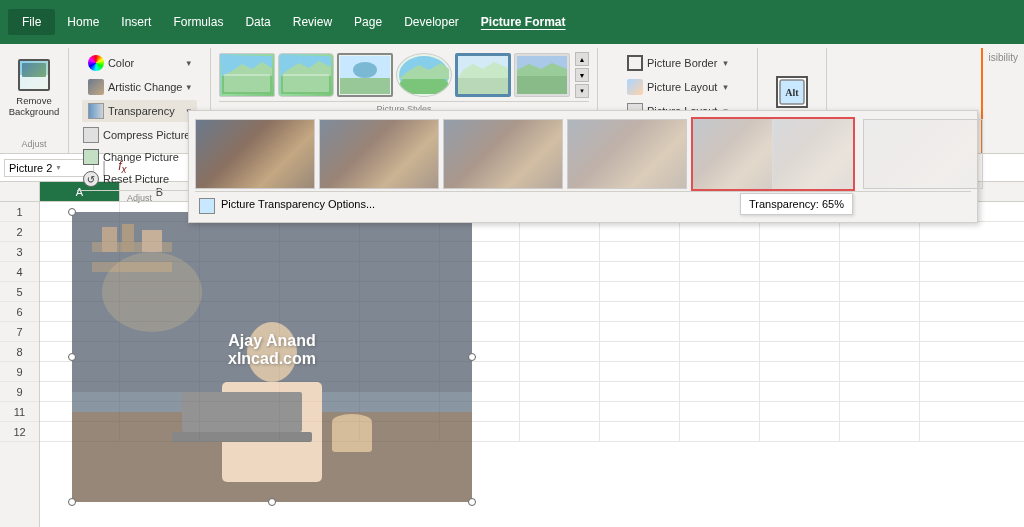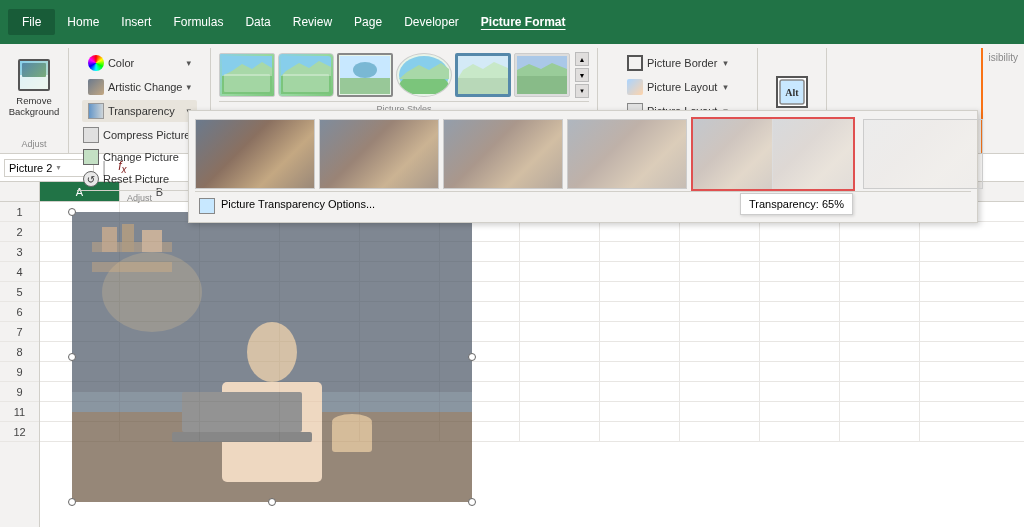--- a/index.html
+++ b/index.html
@@ -816,20 +816,24 @@
 
             <ellipse cx="280" cy="210" rx="20" ry="8" fill="#c4a070"></ellipse>
             <rect x="260" y="210" width="40" height="30" fill="#c4a070" rx="3"></rect>
 
             <ellipse cx="200" cy="140" rx="25" ry="30" fill="#c4a882"></ellipse>
             <rect x="150" y="170" width="100" height="100" fill="#e8c8a8" rx="5"></rect>
 
             <rect x="100" y="220" width="140" height="10" fill="#555" rx="2"></rect>
             <rect x="110" y="180" width="120" height="40" fill="#666" rx="2"></rect>
           </svg>
+          <div class="image-overlay-text">
+            <span>Ajay Anand</span><br>
+            <span>xlncad.com</span>
+          </div>
         </div>
 
         <div class="handle" style="top:-4px;left:-4px;"></div>
         <div class="handle" style="top:-4px;left:50%;margin-left:-4px;"></div>
         <div class="handle" style="top:-4px;right:-4px;"></div>
         <div class="handle" style="top:50%;margin-top:-4px;left:-4px;"></div>
         <div class="handle" style="top:50%;margin-top:-4px;right:-4px;"></div>
         <div class="handle" style="bottom:-4px;left:-4px;"></div>
         <div class="handle" style="bottom:-4px;left:50%;margin-left:-4px;"></div>
         <div class="handle" style="bottom:-4px;right:-4px;"></div>

